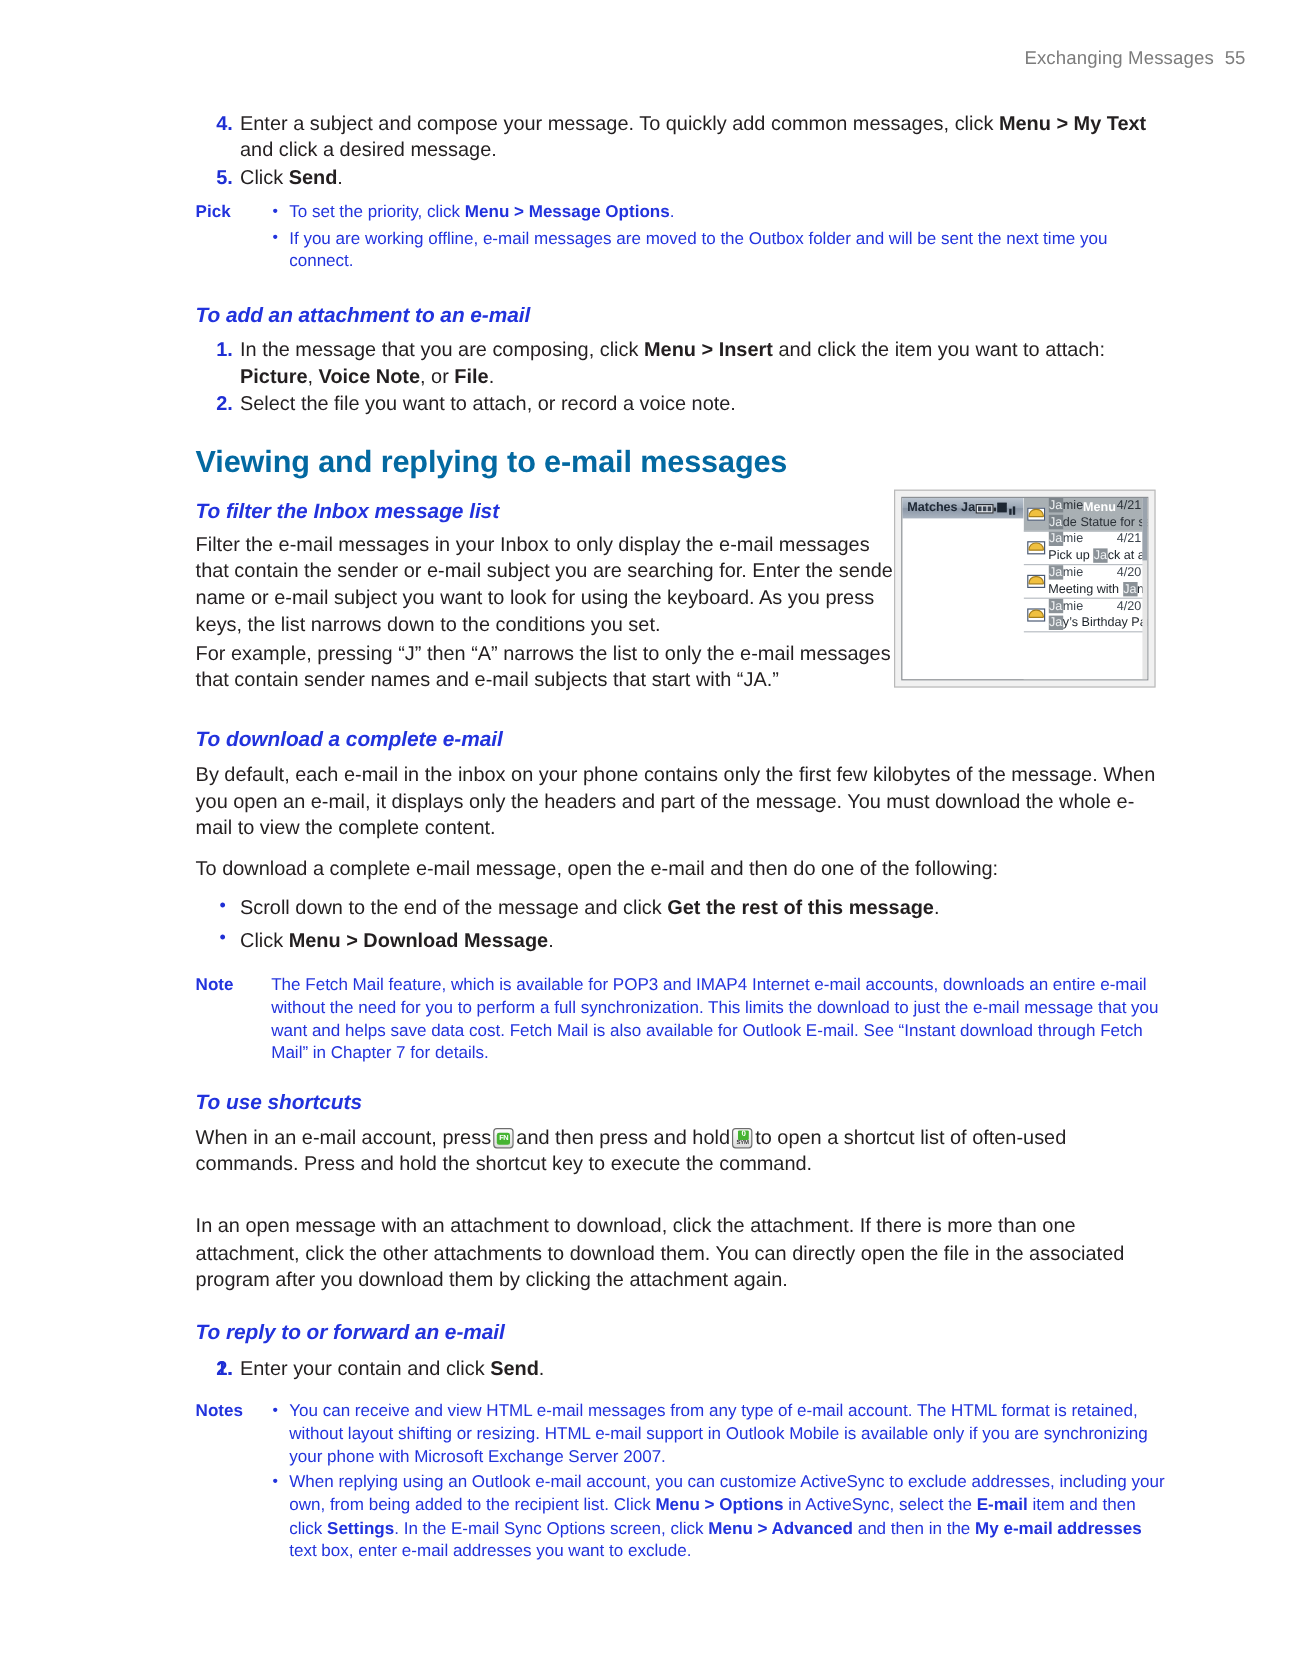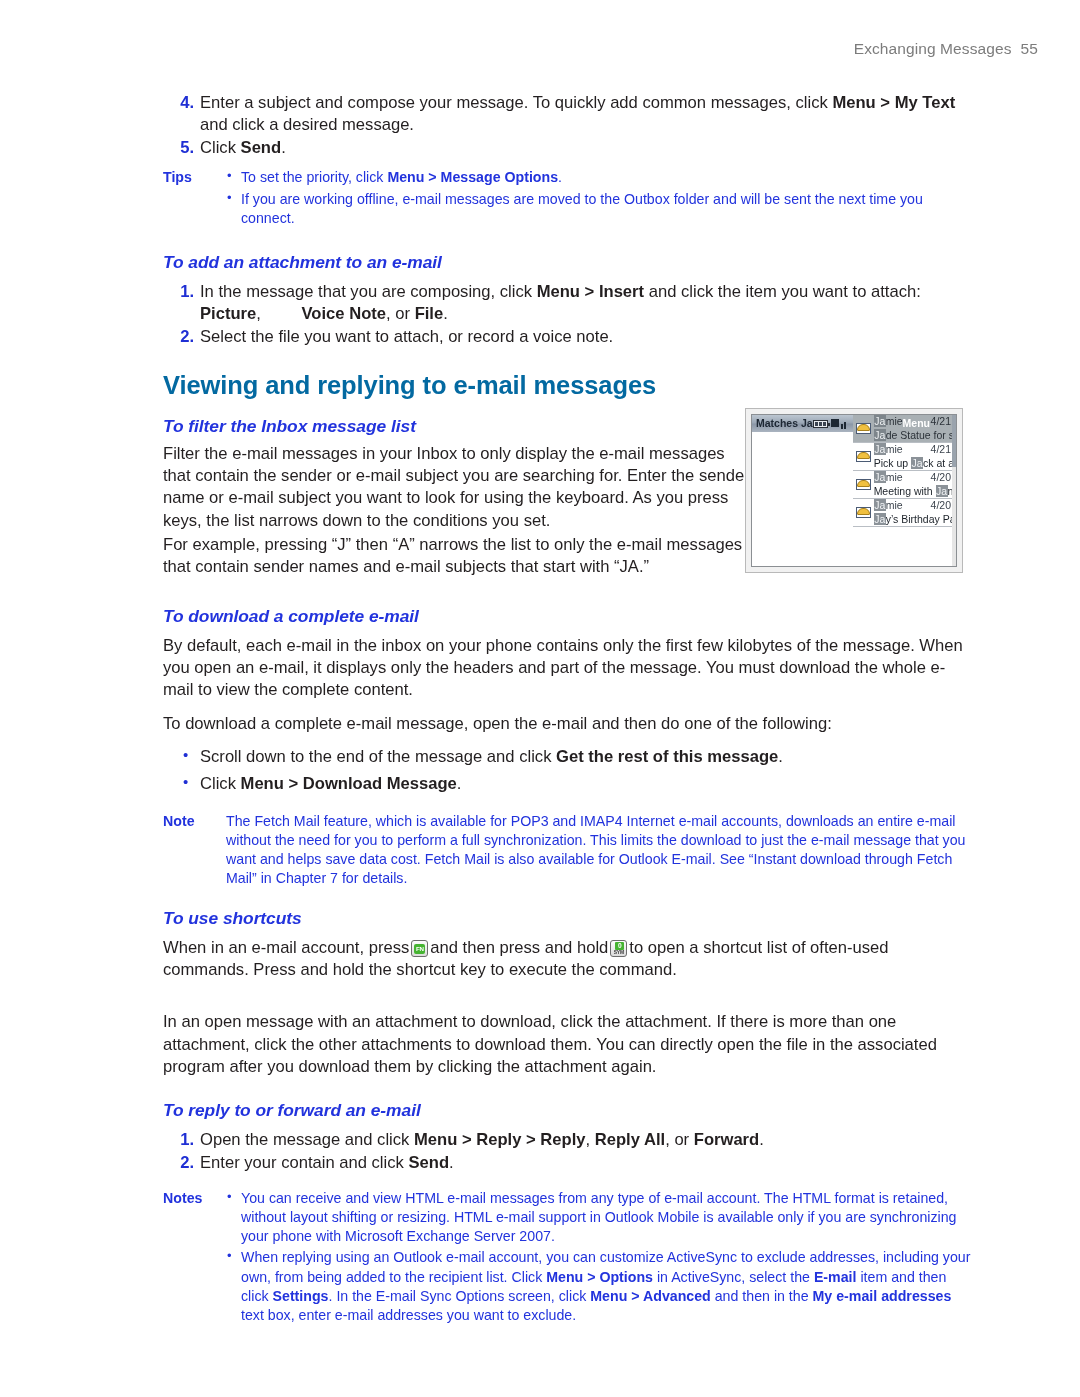--- a/index.html
+++ b/index.html
@@ -412,41 +412,41 @@
       </li>
       <li>
         <span class="num">5.</span>
         <span><span>Click </span><span style="font-weight: bold;">Send</span><span>.</span></span>
       </li>
     </ol>
 
     <div class="sp8"></div>
 
     <div class="noteblock">
-      <span class="lbl">Tips</span>
+      <span class="lbl">Pick</span>
       <ul>
         <li>
           <span class="bul">•</span>
           <span><span>To set the priority, click </span><span style="font-weight: bold;">Menu &gt; Message Options</span><span>.</span></span>
         </li>
         <li>
           <span class="bul">•</span>
           <span><span>If you are working offline, e-mail messages are moved to the Outbox folder and will be sent the next time you connect.</span></span>
         </li>
       </ul>
     </div>
 
     <div class="sp22"></div>
 
     <h2 class="sub">To add an attachment to an e-mail</h2>
     <div class="sp8"></div>
     <ol class="numlist">
       <li>
         <span class="num">1.</span>
-        <span><span>In the message that you are composing, click </span><span style="font-weight: bold;">Menu &gt; Insert</span><span> and click the item you want to attach: </span><span style="font-weight: bold;">Picture</span><span>, </span><span style="font-weight: bold; margin-left: 36px;">Voice Note</span><span>, or </span><span style="font-weight: bold;">File</span><span>.</span></span>
+        <span><span>In the message that you are composing, click </span><span style="font-weight: bold;">Menu &gt; Insert</span><span> and click the item you want to attach: </span><span style="font-weight: bold;">Picture</span><span>, </span><span style="font-weight: bold;">Voice Note</span><span>, or </span><span style="font-weight: bold;">File</span><span>.</span></span>
       </li>
       <li>
         <span class="num">2.</span>
         <span><span>Select the file you want to attach, or record a voice note.</span></span>
       </li>
     </ol>
 
     <div class="sp22"></div>
 
     <h1 class="sect">Viewing and replying to e-mail messages</h1>
@@ -495,21 +495,20 @@
     <div class="sp8"></div>
     <p class="para">In an open message with an attachment to download, click the attachment. If there is more than one attachment, click the other attachments to download them. You can directly open the file in the associated program after you download them by clicking the attachment again.</p>
 
     <div class="sp20"></div>
 
     <h2 class="sub">To reply to or forward an e-mail</h2>
     <div class="sp8"></div>
     <ol class="numlist">
       <li>
         <span class="num">1.</span>
-        <span><span>Open the message and click </span><span style="font-weight: bold;">Menu &gt; Reply &gt; Reply</span><span>, </span><span style="font-weight: bold;">Reply All</span><span>, or </span><span style="font-weight: bold;">Forward</span><span>.</span></span>
       </li>
       <li>
         <span class="num">2.</span>
         <span><span>Enter your contain and click </span><span style="font-weight: bold;">Send</span><span>.</span></span>
       </li>
     </ol>
 
     <div class="sp14"></div>
 
     <div class="noteblock">

